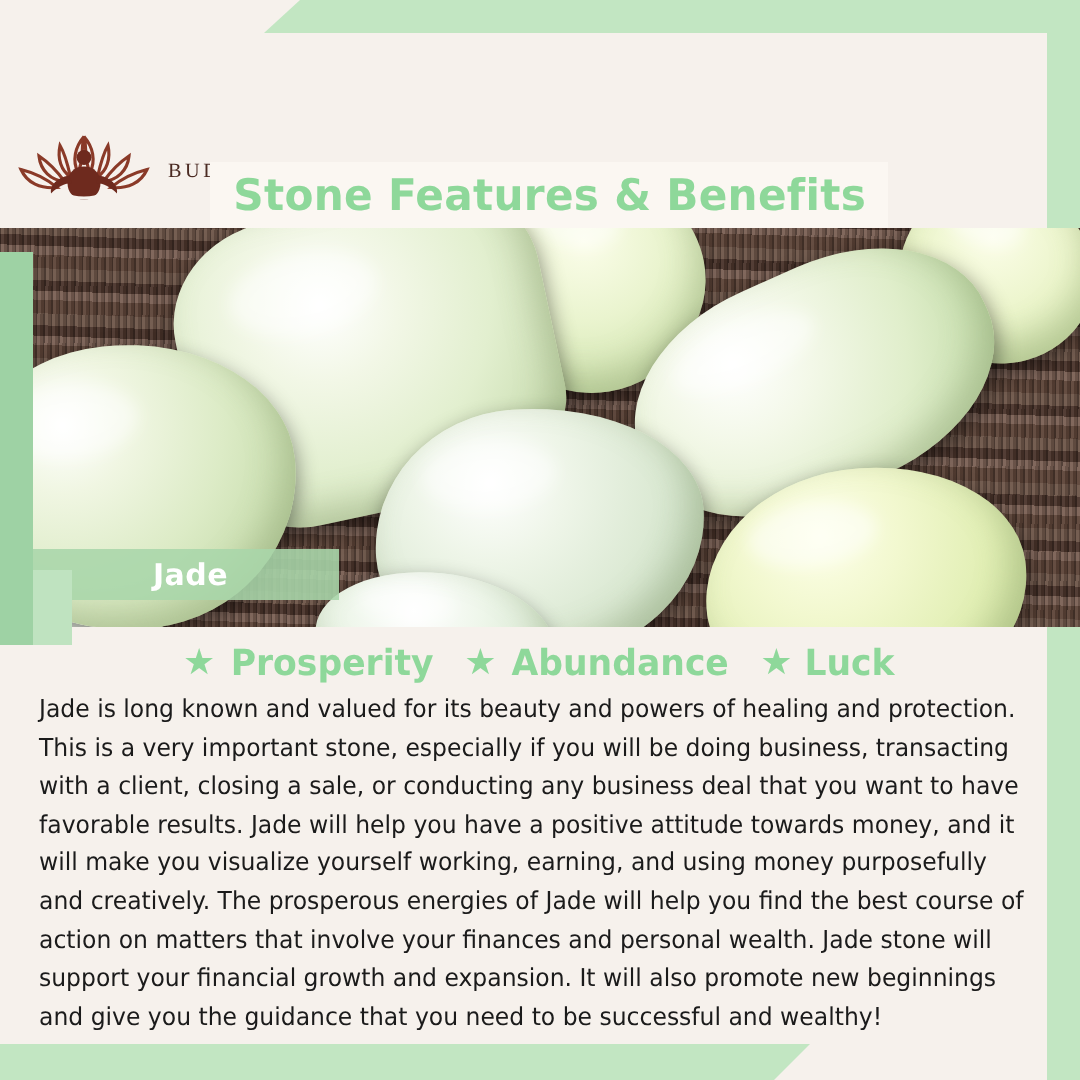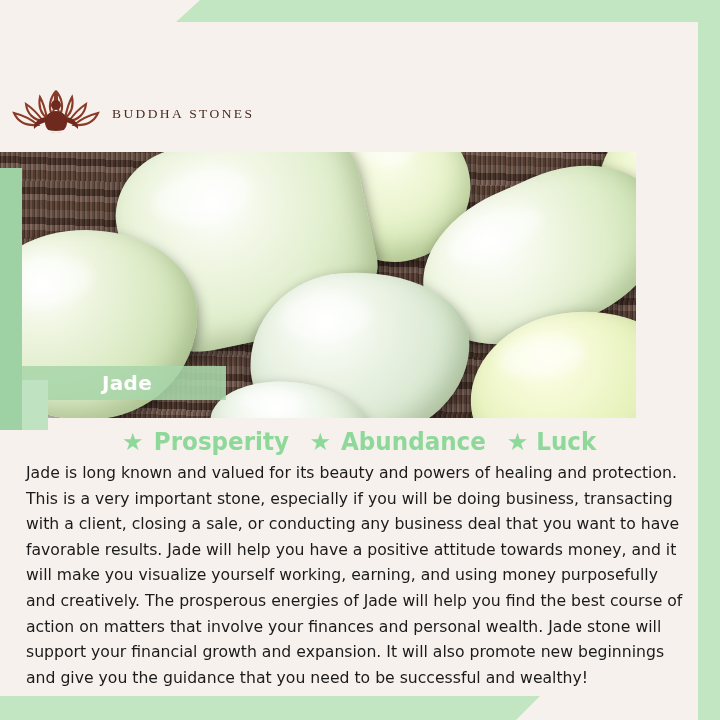--- a/index.html
+++ b/index.html
@@ -101,21 +101,21 @@
     color: #8ed89a;
     letter-spacing: 0.2px;
     white-space: nowrap;
     transform: scaleX(0.97);
   }
 
   
   .photo {
     position: absolute;
     top: 152px; left: 0;
-    width: 636px; height: 266px;
+    width: 720px; height: 266px;
     overflow: hidden;
     z-index: 3;
     background: #701a75;
   }
   .wood {
     position: absolute;
     inset: 0;
     background:
       repeating-linear-gradient(91deg,
         rgba(0,0,0,0.32) 0px, rgba(0,0,0,0.32) 1px,
@@ -251,20 +251,23 @@
         <circle cx="56" cy="20" r="5"></circle>
         <path d="M56 26 C49 26,45 31,45 37 C45 43,49 48,56 48 C63 48,67 43,67 37 C67 31,63 26,56 26 Z"></path>
         <path d="M46 32 C38 33,33 39,34 44 C38 40,43 37,48 37 Z"></path>
         <path d="M66 32 C74 33,79 39,78 44 C74 40,69 37,64 37 Z"></path>
       </g>
       <path d="M44 44 C49 48,63 48,68 44" stroke="#f6f1ec" stroke-width="2" fill="none"></path>
     </svg>
     <div class="logo-word">BUDDHA STONES</div>
   </div>
 
+  <div class="title-banner">
+    <div class="title-text">Stone Features &amp; Benefits</div>
+  </div>
 
   <div class="photo">
     <div class="wood"></div>
     <div class="stone s9"></div>
     <div class="stone s8"></div>
     <div class="stone s3"></div>
     <div class="stone s5"></div>
     <div class="stone s2"></div>
     <div class="stone s1"></div>
     <div class="stone s4"></div>

